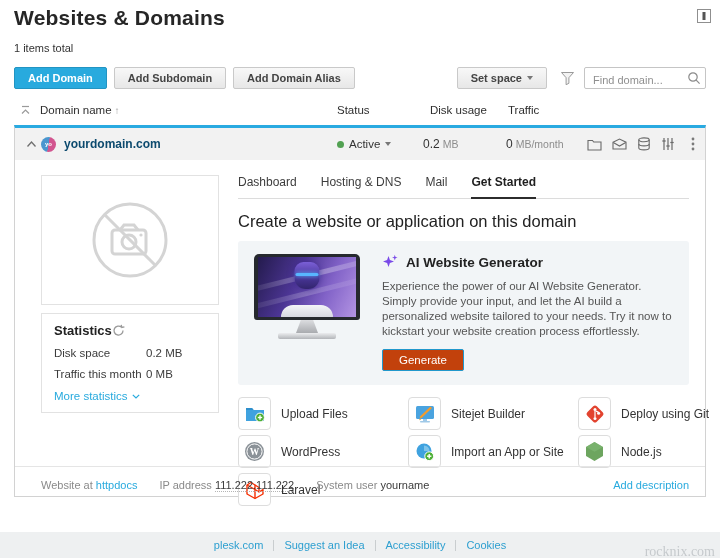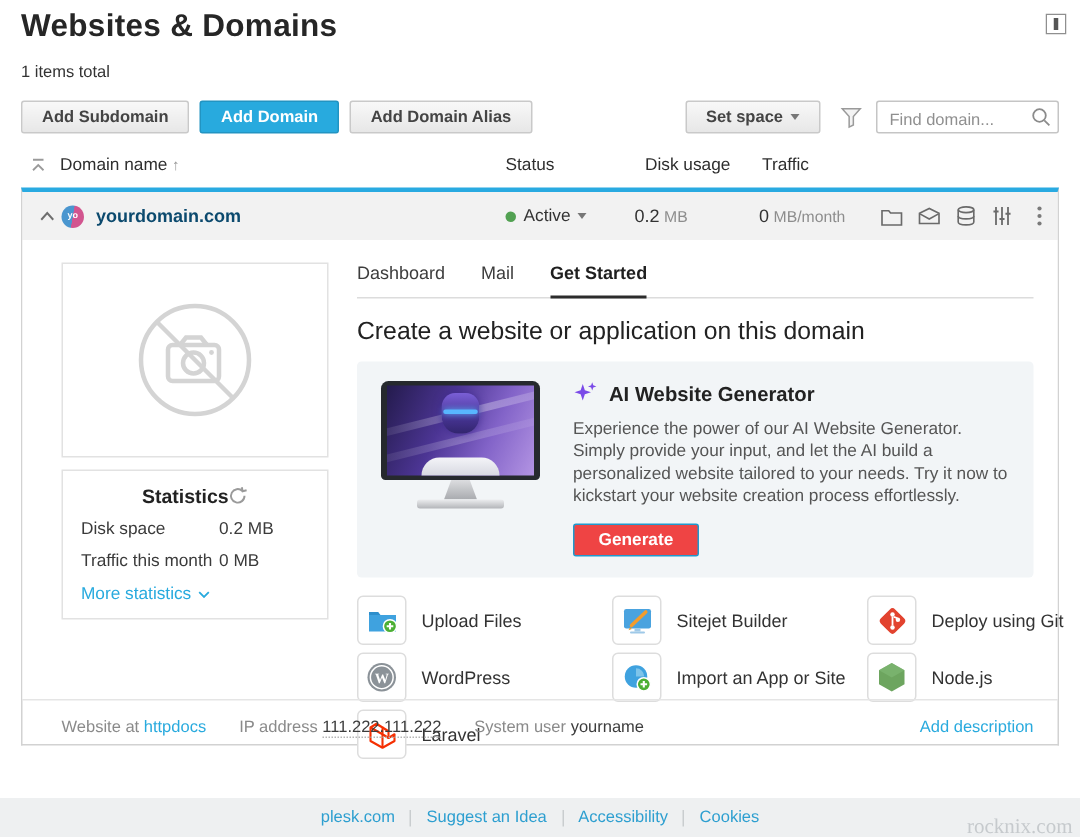--- a/index.html
+++ b/index.html
@@ -49,40 +49,40 @@
   .unit { font-size:10.5px; color:#8d8d8d; margin-left:3px; }
   .row-icons { position:absolute; right:10px; display:flex; align-items:center; gap:10px; }
   .row-icons .ric { cursor:pointer; display:flex; }
   .kebab { margin-left:6px; }
 
   
   .panel-body { flex:1; display:flex; padding:15px 16px 0 26px; background:#fff; min-height:0; }
   .left-col { width:178px; margin-right:19px; flex:none; }
   .shot { height:130px; border:1px solid #e2e2e2; display:flex; align-items:center; justify-content:center; }
   .stats { border:1px solid #e2e2e2; margin-top:8px; padding:9px 12px 10px; }
-  .stats-head { display:flex; align-items:center; justify-content:center; }
+  .stats-head { display:flex; align-items:center; justify-content:flex-start; }
   .stats-title { font-size:13px; font-weight:700; color:#222; }
   .refresh { cursor:pointer; display:flex; }
   .stat-row { display:flex; margin-top:9px; font-size:11.5px; color:#3b3b3b; }
   .stat-label { width:92px; flex:none; }
   .more-link { margin-top:10px; font-size:11.5px; color:#28aade; cursor:pointer; display:flex; align-items:center; gap:4px; }
 
   .right-col { flex:1; min-width:0; }
   .tabs { display:flex; gap:24px; border-bottom:1px solid #dcdcdc; font-size:12px; color:#3d3d3d; }
   .tab { padding-bottom:8px; cursor:pointer; }
   .tab.active { font-weight:700; color:#1f1f1f; border-bottom:2px solid #2c2c2c; margin-bottom:-1px; }
   .section-heading { font-size:16.5px; font-weight:400; color:#222; margin:13px 0 10px; }
 
   
   .promo { background:#f2f5f7; border-radius:3px; padding:13px 16px 14px; display:flex; gap:22px; }
   .promo-right { flex:1; }
   .promo-title-row { display:flex; align-items:center; gap:7px; }
   .promo-title { font-size:13.5px; font-weight:700; color:#222; }
   .promo-desc { margin-top:8px; font-size:11.5px; line-height:15px; color:#555; max-width:320px; }
-  .generate-btn { margin-top:10px; display:inline-block; background:#ef4444; border:1px solid #2198cc; color:#fff; font-size:11.5px; font-weight:700; padding:4px 16px; border-radius:2px; cursor:pointer; }
+  .generate-btn { margin-top:10px; display:inline-block; background:#c2410c; border:1px solid #2198cc; color:#fff; font-size:11.5px; font-weight:400; padding:4px 16px; border-radius:2px; cursor:pointer; }
 
   
   .monitor { width:106px; flex:none; }
   .monitor-screen { width:106px; height:66px; background:#26292e; border-radius:5px 5px 3px 3px; padding:3px 4px; }
   .monitor-display { position:relative; width:100%; height:100%; overflow:hidden; background:linear-gradient(115deg,#241b4d 0%,#4c3594 38%,#8263c8 68%,#b394e3 100%); }
   .streak { position:absolute; width:160%; height:5px; background:linear-gradient(90deg,rgba(255,255,255,0),rgba(255,255,255,.35),rgba(255,255,255,0)); transform:rotate(-14deg); }
   .s1 { top:14px; left:-20px; } .s2 { top:34px; left:-30px; opacity:.6; }
   .robot-head { position:absolute; left:50%; top:5px; transform:translateX(-50%); width:25px; height:27px; background:linear-gradient(#7a5fd6 0%,#4a3699 55%,#32256e 100%); border-radius:9px 9px 11px 11px; box-shadow:0 0 6px rgba(60,40,140,.8); }
   .robot-visor { position:absolute; left:1px; right:1px; top:11px; height:3px; background:#58b6ff; border-radius:2px; box-shadow:0 0 4px #58b6ff; }
   .robot-body { position:absolute; bottom:-8px; left:50%; transform:translateX(-50%); width:52px; height:20px; background:linear-gradient(#f4f4f8,#c4c6d2); border-radius:12px 12px 0 0; }
@@ -122,22 +122,22 @@
   </div>
   <div class="collapse-panel">
     <svg width="14" height="14" viewBox="0 0 14 14">
         <rect x="0.5" y="0.5" width="13" height="13" fill="#fff" stroke="#8f8f8f"></rect>
         <rect x="5.5" y="3" width="3" height="8" fill="#555"></rect>
       </svg>
   </div>
   <div class="items-total">1 items total</div>
 
   <div class="toolbar">
+    <div class="btn btn-primary">Add Domain</div>
     <div class="btn btn-gray">Add Subdomain</div>
-    <div class="btn btn-primary">Add Domain</div>
     <div class="btn btn-gray">Add Domain Alias</div>
     <div class="spacer"></div>
     <div class="btn btn-gray setview">
       <span>Set space</span>
       <span class="caret-down"></span>
     </div>
     <div class="funnel">
       <svg width="15" height="15" viewBox="0 0 15 15">
           <path d="M1.5 1.5 h12 l-4.6 5.2 v5.6 l-2.8 1.4 v-7 z" fill="#f3f3f3" stroke="#9a9a9a" stroke-width="1"></path>
         </svg>
@@ -261,20 +261,21 @@
             <svg width="8" height="5" viewBox="0 0 8 5">
                 <polyline points="0.8,0.8 4,4 7.2,0.8" fill="none" stroke="#28aade" stroke-width="1.2"></polyline>
               </svg>
           </div>
         </div>
       </div>
 
       <div class="right-col">
         <div class="tabs">
           <div class="tab">Dashboard</div>
+          <div class="tab">Hosting &amp; DNS</div>
           <div class="tab">Mail</div>
           <div class="tab active">Get Started</div>
         </div>
 
         <div class="section-heading">Create a website or application on this domain</div>
 
         <div class="promo">
           <div class="monitor">
             <div class="monitor-screen">
               <div class="monitor-display">

